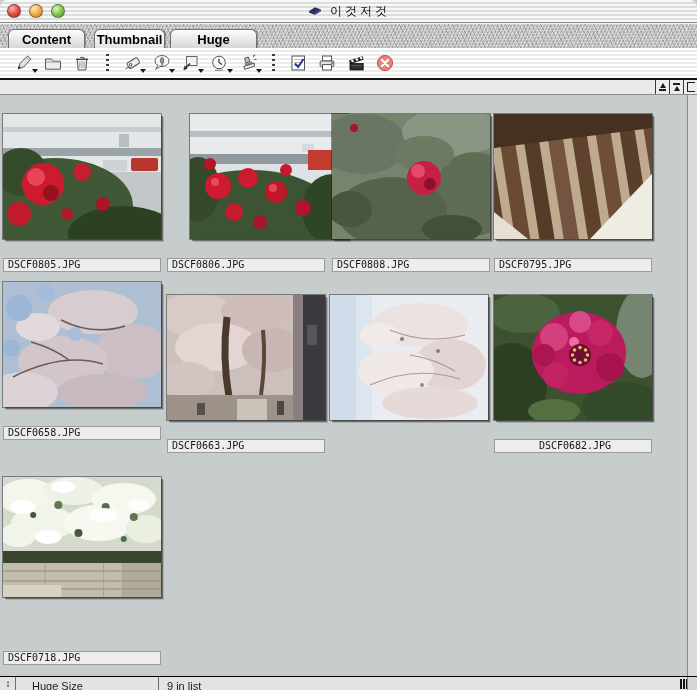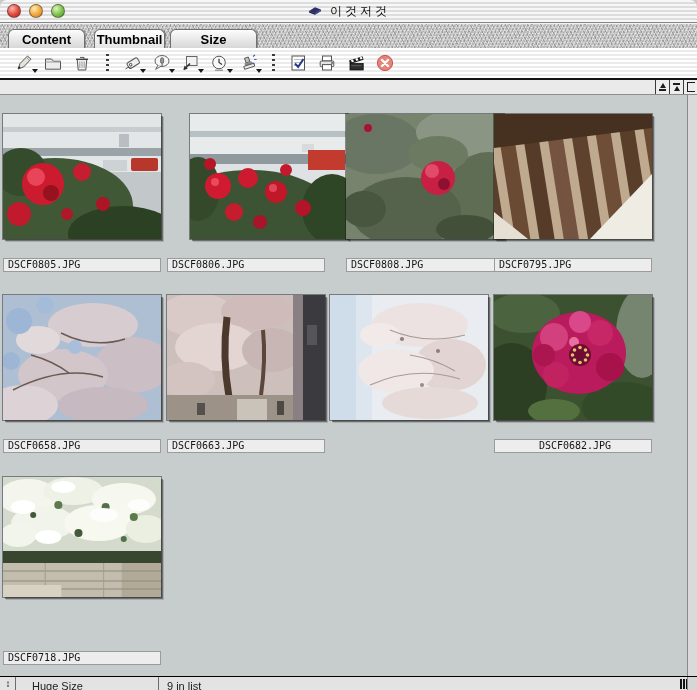--- a/index.html
+++ b/index.html
@@ -110,21 +110,21 @@
   </div>
 
   <div class="tabstrip">
     <div class="tab" style="left:8px;width:77px;">
       <span>Content</span>
     </div>
     <div class="tab active" style="left:94px;width:71px;">
       <span>Thumbnail</span>
     </div>
     <div class="tab" style="left:170px;width:87px;">
-      <span>Size</span>
+      <span>Huge</span>
     </div>
   </div>
 
   <div class="toolbar">
     <div class="tbtn">
       <svg width="20" height="20" viewBox="0 0 20 20">
         <path d="M4 16 L6 10.5 L13.5 3 L17 6.2 L9.5 14 Z" fill="#e6e4da" stroke="#555" stroke-width="1"></path>
         <path d="M4 16 l2.6-1.4 L5.2 13 Z" fill="#222"></path>
         <path d="M12.5 4.5 l3 3" stroke="#999" stroke-width="1" fill="none"></path>
       </svg>
@@ -290,21 +290,21 @@
           <circle cx="70" cy="108" r="7" fill="#a8142a"></circle>
           <circle cx="20" cy="50" r="6" fill="#b51527"></circle>
           <circle cx="96" cy="56" r="6" fill="#c21a2c"></circle>
           <circle cx="25" cy="68" r="4" fill="#ea4a5e"></circle>
           <circle cx="83" cy="74" r="4" fill="#e44458"></circle>
         </svg>
       </div>
       <div class="flabel">DSCF0806.JPG</div>
     </div>
 
-    <div class="cell" style="left:346px;top:19px;">
+    <div class="cell" style="left:332px;top:19px;">
       <div class="thumb">
         <svg viewBox="0 0 158 125" preserveAspectRatio="none">
           <rect width="158" height="125" fill="#77836c"></rect>
           <ellipse cx="30" cy="30" rx="45" ry="30" fill="#697663"></ellipse>
           <ellipse cx="120" cy="18" rx="50" ry="24" fill="#8b9583"></ellipse>
           <ellipse cx="142" cy="80" rx="40" ry="42" fill="#5f6d55"></ellipse>
           <ellipse cx="60" cy="98" rx="55" ry="35" fill="#55634c"></ellipse>
           <ellipse cx="92" cy="40" rx="30" ry="18" fill="#6d7a62"></ellipse>
           <ellipse cx="18" cy="95" rx="22" ry="18" fill="#49563f"></ellipse>
           <ellipse cx="120" cy="115" rx="30" ry="14" fill="#42503a"></ellipse>
@@ -332,21 +332,21 @@
             <rect x="156" y="-15" width="15" height="160" fill="#6a4a33"></rect>
           </g>
           <polygon points="0,0 158,0 158,14 0,34" fill="#46301f"></polygon>
           <polygon points="158,125 96,125 158,60" fill="#efece4"></polygon>
           <polygon points="0,125 34,125 0,98" fill="#e6e0d4"></polygon>
         </svg>
       </div>
       <div class="flabel">DSCF0795.JPG</div>
     </div>
 
-    <div class="cell" style="left:3px;top:200px;">
+    <div class="cell" style="left:3px;top:187px;">
       <div class="thumb">
         <svg viewBox="0 0 158 125" preserveAspectRatio="none">
           <rect width="158" height="125" fill="#aebfd3"></rect>
           <ellipse cx="90" cy="30" rx="45" ry="22" fill="#d7cdd1"></ellipse>
           <ellipse cx="130" cy="70" rx="38" ry="28" fill="#cbbfc5"></ellipse>
           <ellipse cx="60" cy="80" rx="45" ry="26" fill="#d2c6ca"></ellipse>
           <ellipse cx="20" cy="110" rx="35" ry="20" fill="#ddd3d6"></ellipse>
           <ellipse cx="100" cy="110" rx="45" ry="18" fill="#c6b9bf"></ellipse>
           <ellipse cx="35" cy="45" rx="22" ry="14" fill="#e2d9db"></ellipse>
           <circle cx="16" cy="26" r="13" fill="#9db6d6"></circle>

